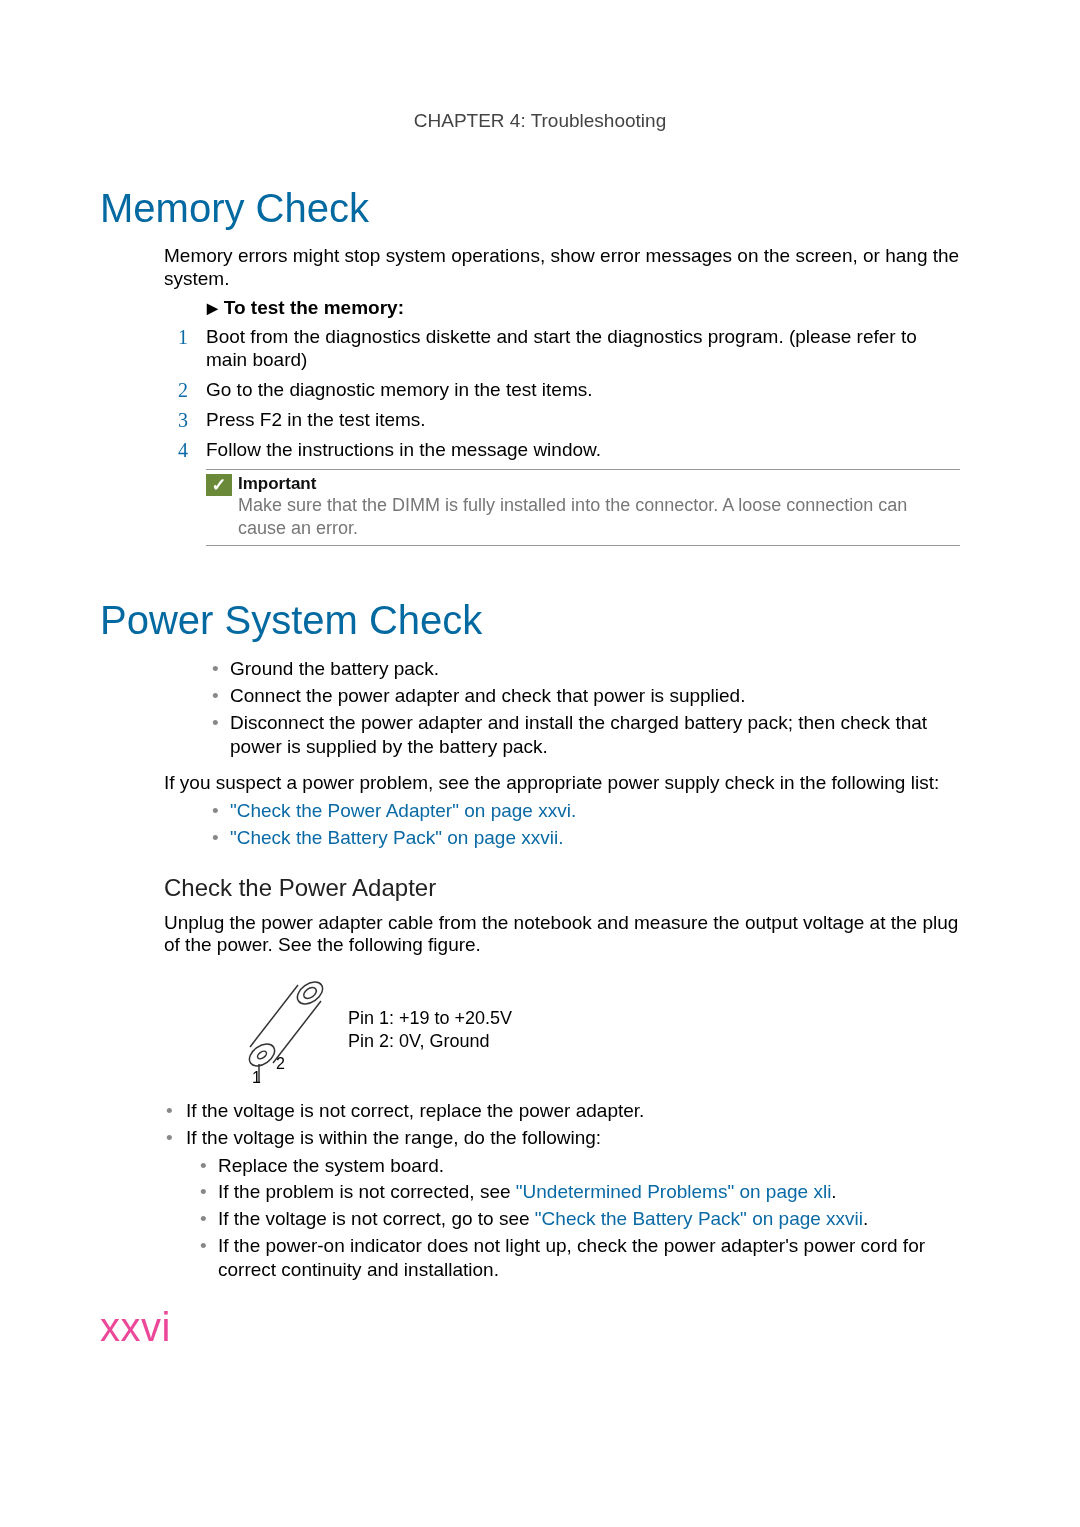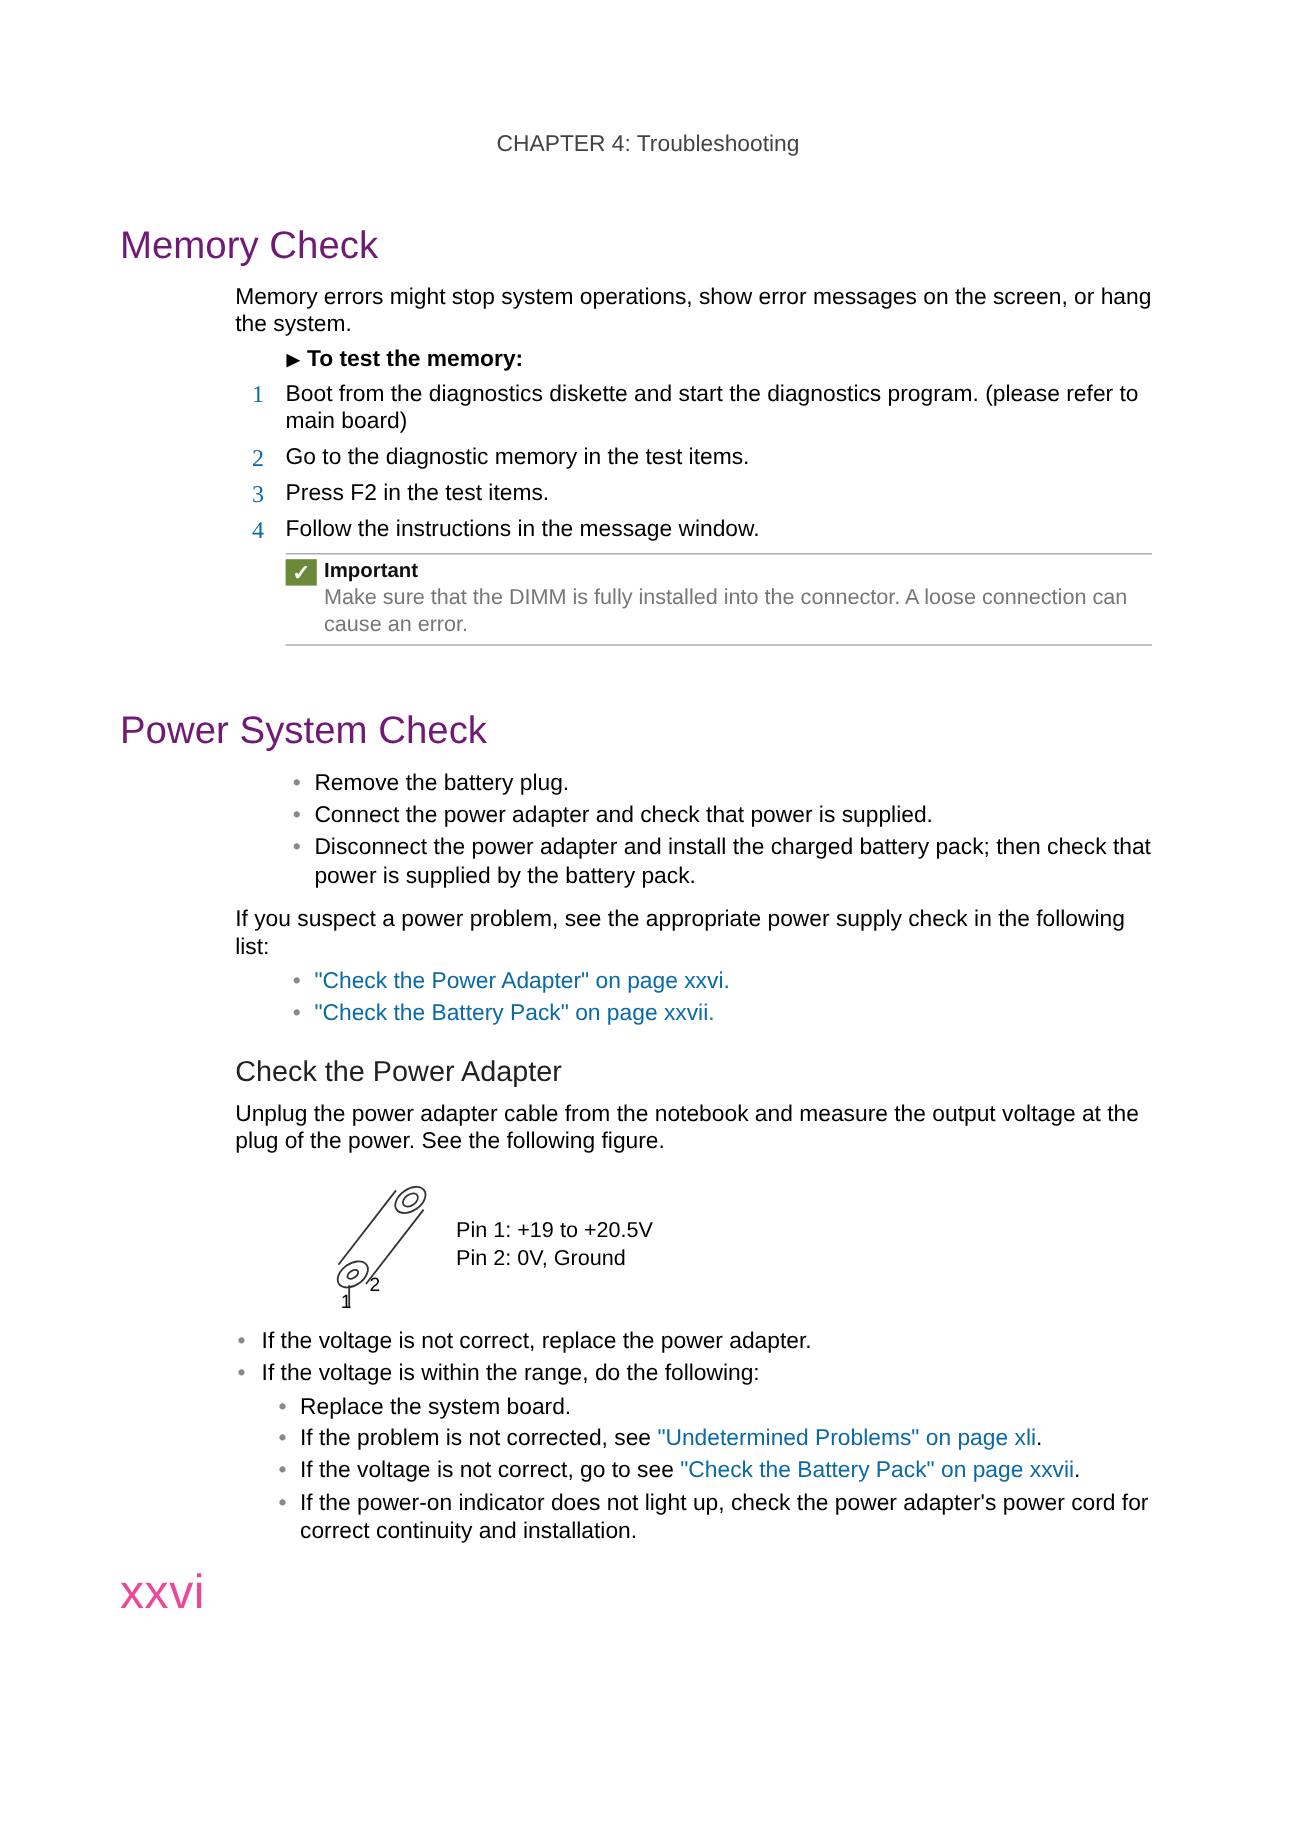--- a/index.html
+++ b/index.html
@@ -16,27 +16,27 @@
     min-height: 1400px;
     box-sizing: border-box;
   }
   .chapter-header {
     text-align: center;
     font-size: 19px;
     color: #444;
     margin-bottom: 54px;
   }
   .h1 {
-    font-size: 32px;
-    color: #701a75;
+    font-size: 40px;
+    color: #0369a1;
     font-weight: 400;
     margin: 0 0 14px 0;
   }
   .body-block {
-    margin-left: 96px;
+    margin-left: 64px;
     margin-right: 20px;
   }
   .body-text {
     font-size: 19px;
     line-height: 1.2;
     margin-bottom: 4px;
   }
   .proc-lead {
     font-size: 19px;
     font-weight: bold;
@@ -192,21 +192,21 @@
         </div>
       </div>
     </div>
   </div>
 
   <div class="spacer-lg"></div>
 
   <div class="h1">Power System Check</div>
   <div class="body-block">
     <ul class="dots inner">
-      <li>Remove the battery plug.</li>
+      <li>Ground the battery pack.</li>
       <li>Connect the power adapter and check that power is supplied.</li>
       <li>Disconnect the power adapter and install the charged battery pack; then check that power is supplied by the battery pack.</li>
     </ul>
     <div class="body-text" style="margin-top:14px;">If you suspect a power problem, see the appropriate power supply check in the following list:</div>
     <ul class="dots inner">
       <li><a class="link">"Check the Power Adapter" on page xxvi.</a></li>
       <li><a class="link">"Check the Battery Pack" on page xxvii.</a></li>
     </ul>
 
     <div class="h2">Check the Power Adapter</div>

